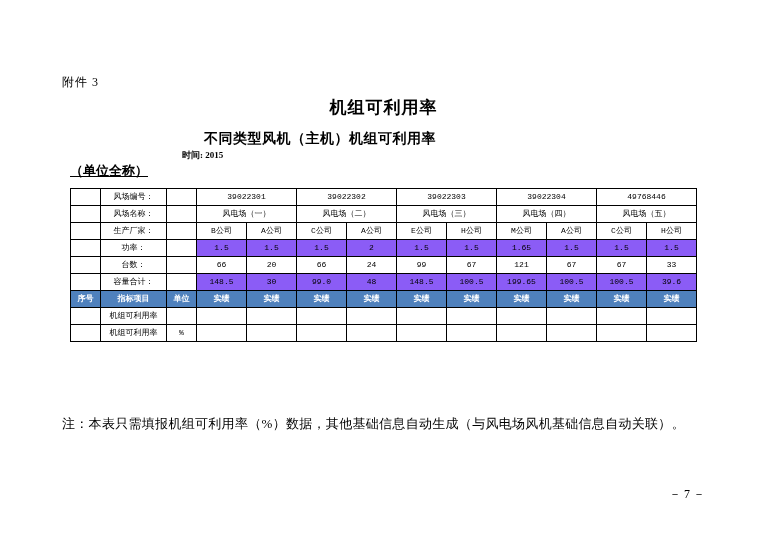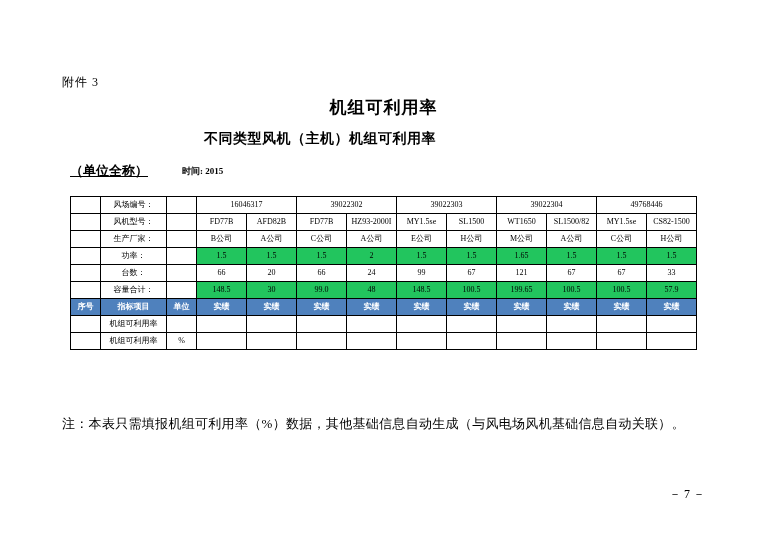--- a/index.html
+++ b/index.html
@@ -53,33 +53,33 @@
     position: absolute;
     left: 70px;
     top: 162px;
     font-size: 13px;
     font-weight: bold;
     text-decoration: underline;
   }
   .time-line {
     position: absolute;
     left: 182px;
-    top: 165px;
+    top: 149px;
     font-size: 9px;
     font-weight: bold;
   }
   table.main {
     position: absolute;
     left: 70px;
-    top: 196px;
+    top: 188px;
     border-collapse: collapse;
     table-layout: fixed;
     width: 540px;
     font-size: 8px;
-    font-family: Liberation Serif, serif;
+    font-family: Liberation Mono, monospace;
   }
   table.main td {
     border: 1px solid #000000;
     text-align: center;
     vertical-align: middle;
     height: 16px;
     padding: 0;
     line-height: 14px;
   }
   td.rowlabel {
@@ -92,21 +92,21 @@
     border-left: none;
     border-top: none;
     border-bottom: none;
   }
   .hdr-blue {
     background: #4f81bd;
     color: #ffffff;
     font-weight: bold;
   }
   .lightblue {
-    background: #22c55e;
+    background: #8b5cf6;
   }
   .hdr-row td {
     height: 17px;
     margin-left: 44px;
   }
   .note {
     position: absolute;
     left: 62px;
     top: 415px;
     font-size: 13px;
@@ -147,43 +147,38 @@
         <col style="width:50px">
       <col style="width:50px">
         <col style="width:50px">
     </colgroup>
 
     <tbody>
         <tr>
       <td class="blank-left"></td>
       <td class="rowlabel">风场编号：</td>
       <td class="blank-left"></td>
-      <td colspan="2">16046317</td>
+      <td colspan="2">39022301</td>
       <td colspan="2">39022302</td>
       <td colspan="2">39022303</td>
       <td colspan="2">39022304</td>
       <td colspan="2">49768446</td>
     </tr>
 
-
-    <tr>
-      <td class="blank-left"></td>
-      <td class="rowlabel">风机型号：</td>
-      <td class="blank-left"></td>
-      <td>FD77B</td>
-      <td>AFD82B</td>
-      <td>FD77B</td>
-      <td>HZ93-2000I</td>
-      <td>MY1.5se</td>
-      <td>SL1500</td>
-      <td>WT1650</td>
-      <td>SL1500/82</td>
-      <td>MY1.5se</td>
-      <td>CS82-1500</td>
-    </tr>
+    <tr>
+      <td class="blank-left"></td>
+      <td class="rowlabel">风场名称：</td>
+      <td class="blank-left"></td>
+      <td colspan="2">风电场（一）</td>
+      <td colspan="2">风电场（二）</td>
+      <td colspan="2">风电场（三）</td>
+      <td colspan="2">风电场（四）</td>
+      <td colspan="2">风电场（五）</td>
+    </tr>
+
 
     <tr>
       <td class="blank-left"></td>
       <td class="rowlabel">生产厂家：</td>
       <td class="blank-left"></td>
       <td>B公司</td>
       <td>A公司</td>
       <td>C公司</td>
       <td>A公司</td>
       <td>E公司</td>
@@ -232,21 +227,21 @@
       <td class="blank-left"></td>
       <td class="lightblue">148.5</td>
       <td class="lightblue">30</td>
       <td class="lightblue">99.0</td>
       <td class="lightblue">48</td>
       <td class="lightblue">148.5</td>
       <td class="lightblue">100.5</td>
       <td class="lightblue">199.65</td>
       <td class="lightblue">100.5</td>
       <td class="lightblue">100.5</td>
-      <td class="lightblue">57.9</td>
+      <td class="lightblue">39.6</td>
     </tr>
 
     <tr class="hdr-row">
       <td class="hdr-blue">序号</td>
       <td class="hdr-blue">指标项目</td>
       <td class="hdr-blue">单位</td>
       <td class="hdr-blue">实绩</td>
       <td class="hdr-blue">实绩</td>
       <td class="hdr-blue">实绩</td>
       <td class="hdr-blue">实绩</td>

